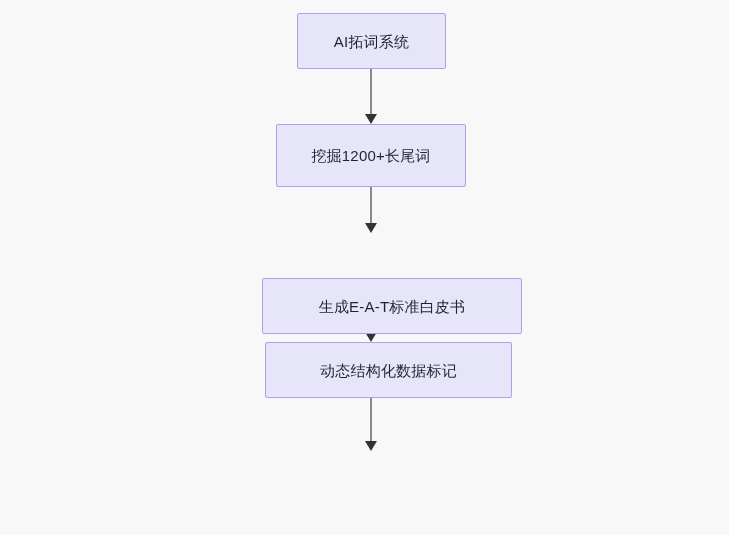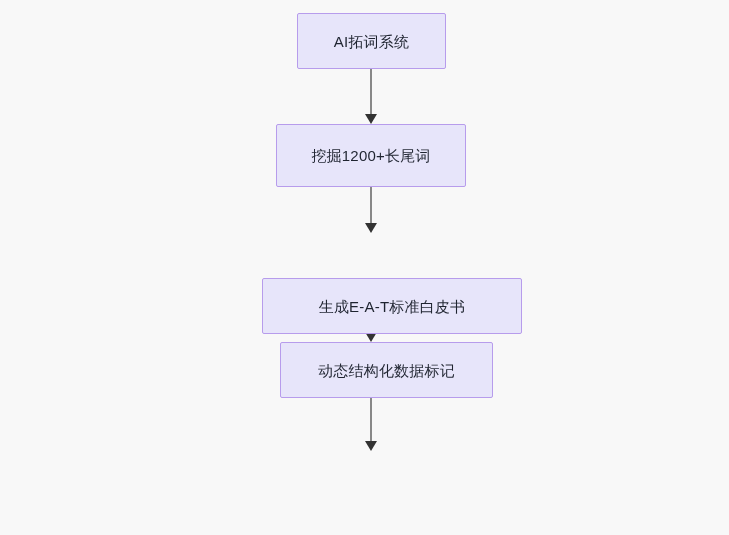--- a/index.html
+++ b/index.html
@@ -82,18 +82,18 @@
   </div>
 
   <div class="node" style="left:276px; top:124px; width:190px; height:63px;text-align:right;">
     <span class="node-label">挖掘1200+长尾词</span>
   </div>
 
   <div class="node" style="left:262px; top:233px; width:260px; height:56px;margin-top:45px;">
     <span class="node-label">生成E-A-T标准白皮书</span>
   </div>
 
-  <div class="node" style="left:280px; top:342px; width:213px; height:56px;">
+  <div class="node" style="left:265px; top:342px; width:247px; height:56px;">
     <span class="node-label">动态结构化数据标记</span>
   </div>
 
 
 </div>
 
 </body></html>

